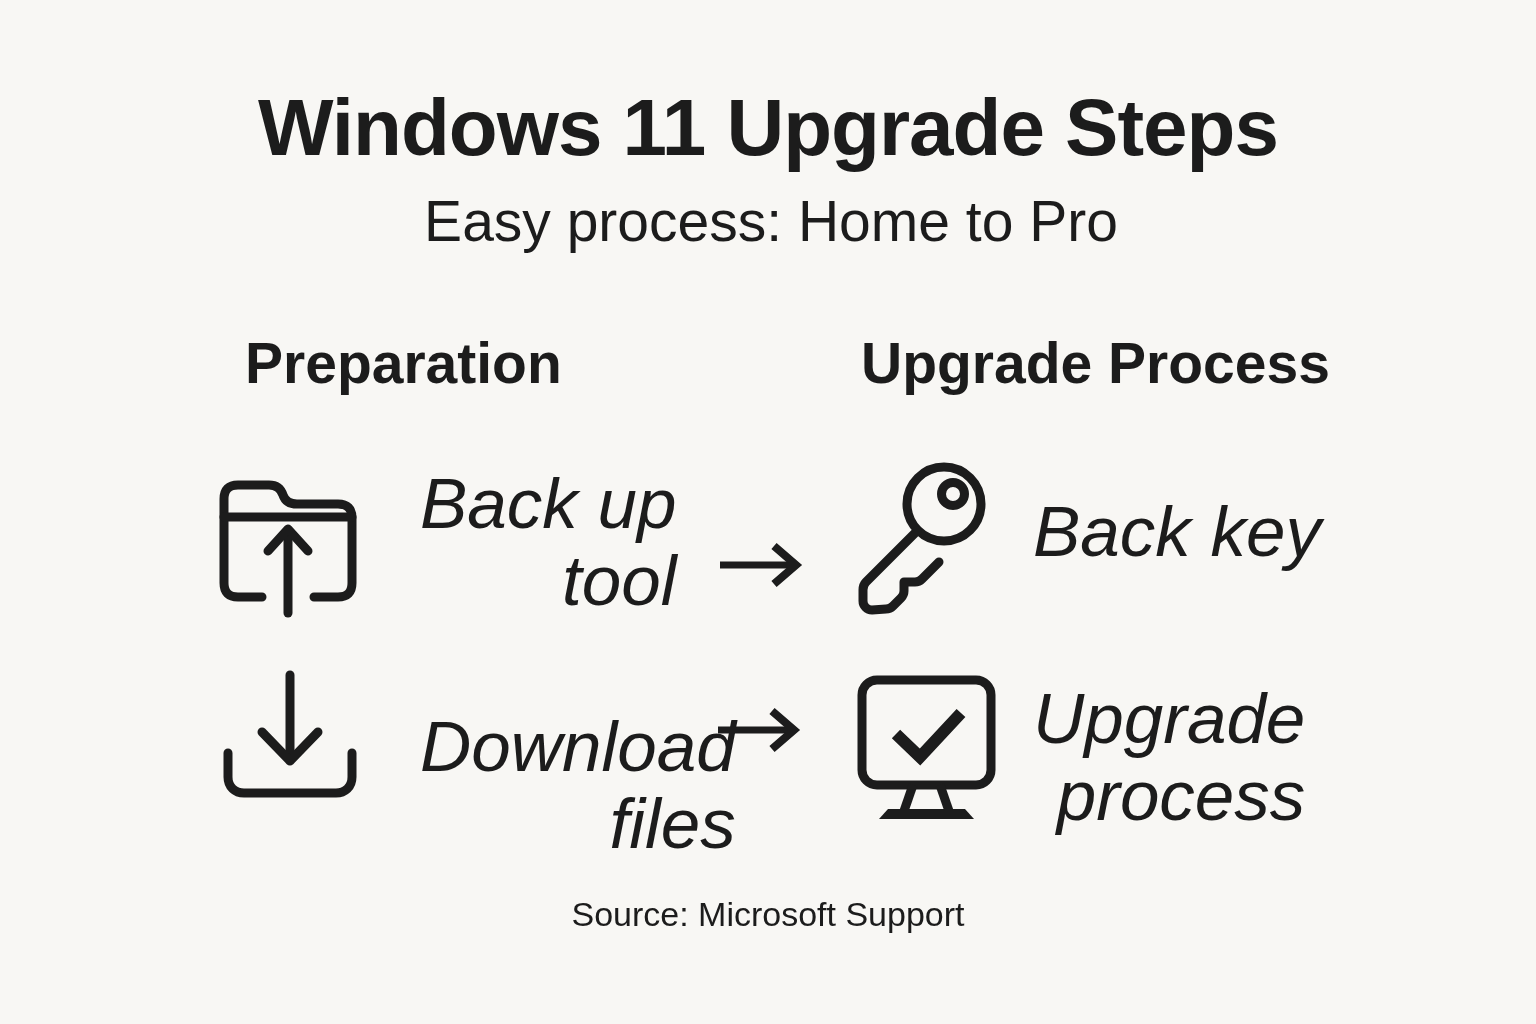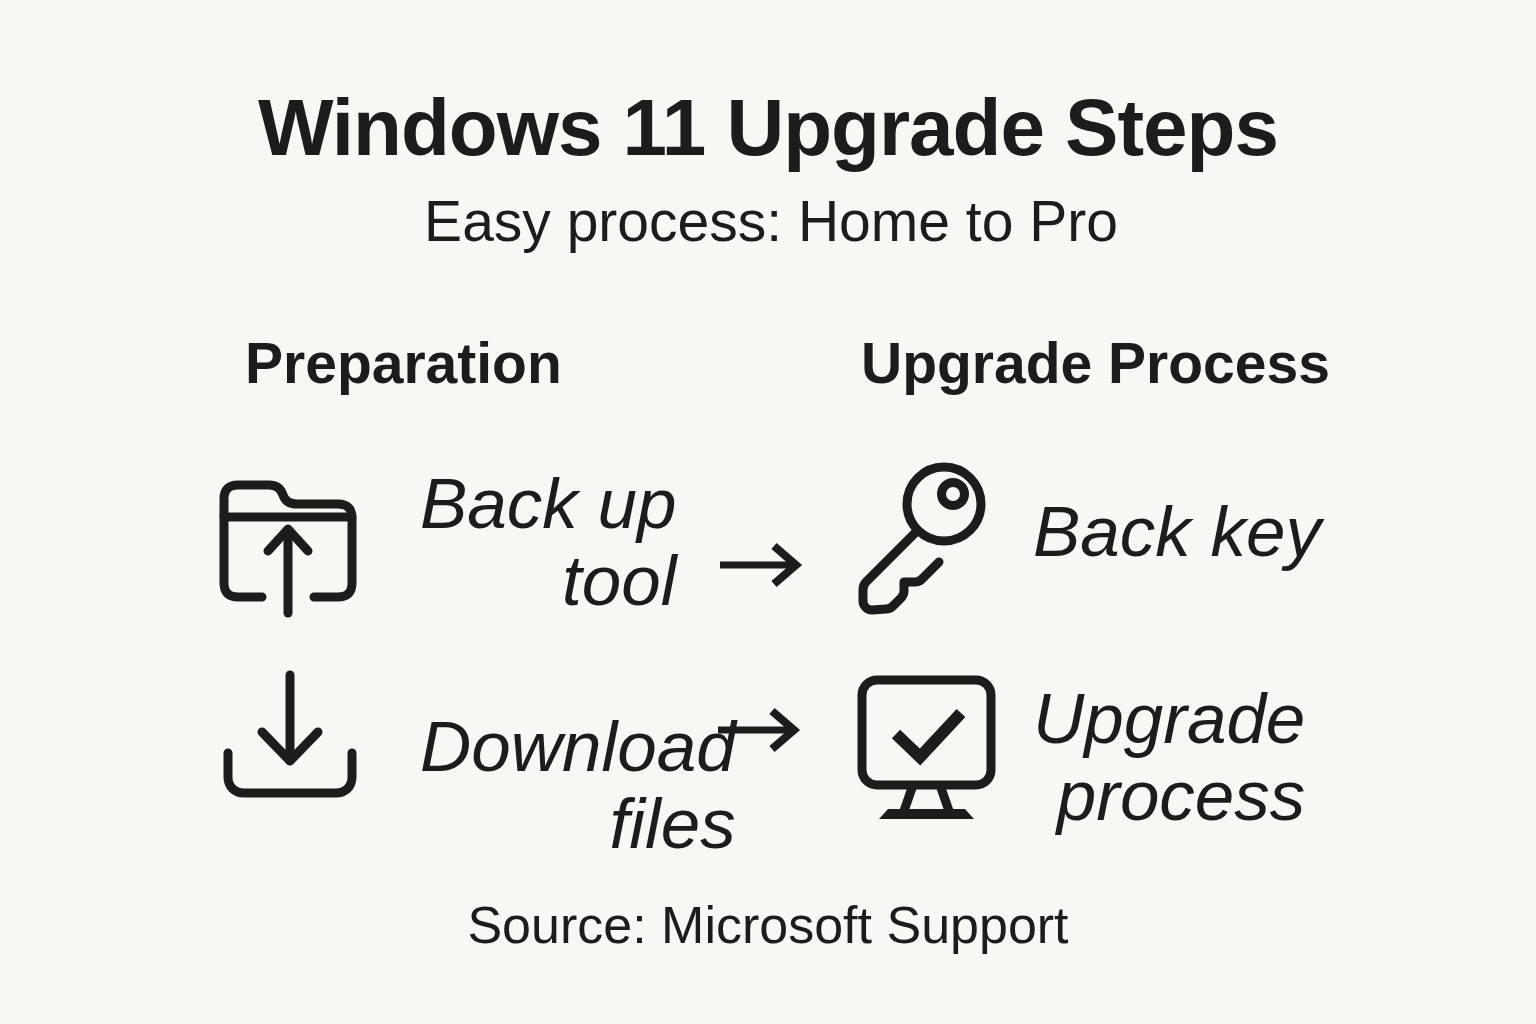--- a/index.html
+++ b/index.html
@@ -7,21 +7,21 @@
     width:1536px;height:1024px;position:relative;overflow:hidden;
     background:#f8f7f4;color:#1c1c1c;
     font-family:"Liberation Sans","DejaVu Sans",sans-serif;
   }
   .abs{position:absolute;text-align:right;}
   .center{left:0;right:0;text-align:center;}
   .title{top:82px;font-size:80px;font-weight:700;letter-spacing:-1px;}
   .subtitle{top:188px;font-size:57px;font-weight:400;margin-left:6px;}
   .col-header{font-size:57px;font-weight:700;top:330px;}
   .item-label{font-size:71px;font-weight:400;line-height:77px;font-style:italic;}
-  .footer{top:895px;font-size:52px;font-weight:400;}
+  .footer{top:895px;font-size:34px;font-weight:400;}
   svg{display:block;}
   .stroke{fill:none;stroke:#1c1c1c;stroke-width:9;stroke-linecap:round;stroke-linejoin:round;}
   .stroke-sharp{fill:none;stroke:#1c1c1c;stroke-linecap:butt;stroke-linejoin:miter;}
   .fill{fill:#1c1c1c;stroke:none;}
 </style>
 </head>
 <body>
 
 <div class="abs center title">Windows 11 Upgrade Steps</div>
 <div class="abs center subtitle">Easy process: Home to Pro</div>

